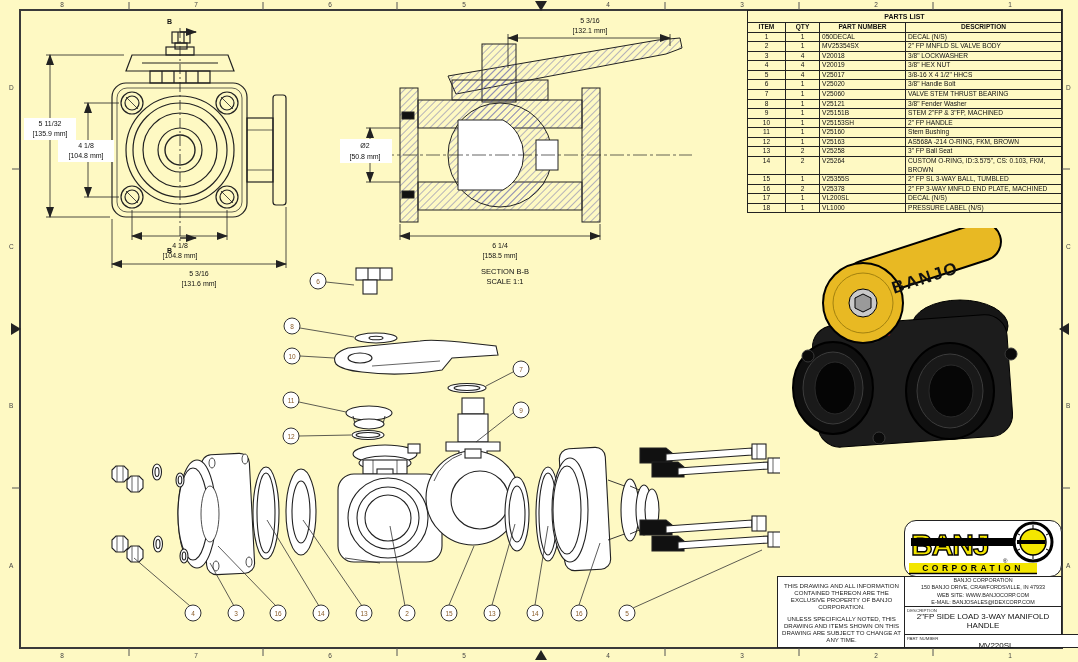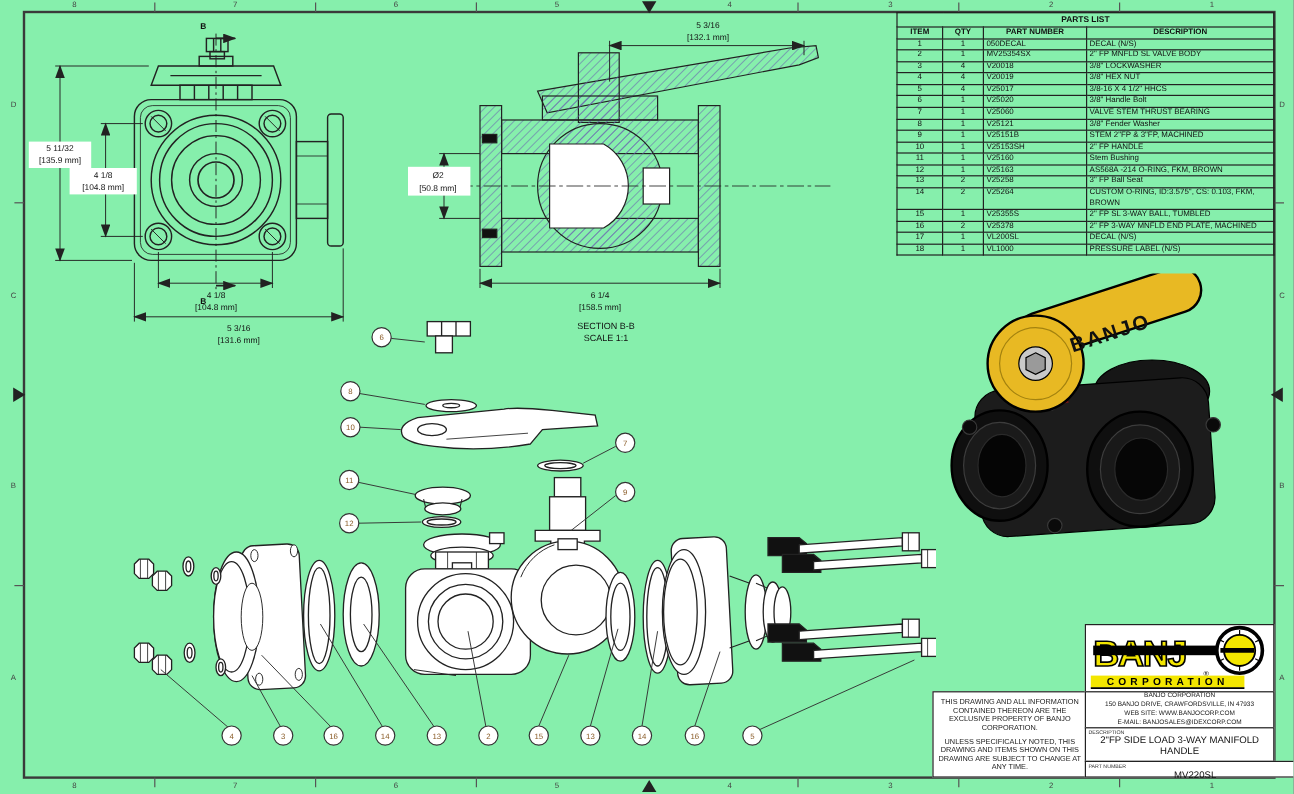--- a/index.html
+++ b/index.html
@@ -1,34 +1,34 @@
 <!DOCTYPE html>
 <html><head>
 <meta charset="utf-8">
 <style>
   html,body{margin:0;padding:0;background:#888;}
-  .sheet{position:relative;width:1078px;height:662px;background:#86efac;
+  .sheet{position:relative;width:1078px;height:662px;background:#fef9c3;
          font-family:"Liberation Sans",sans-serif;overflow:hidden;}
   .layer{position:absolute;}
   .zone{position:absolute;font-size:6.5px;color:#444;transform:translateX(-50%);}
   .zoneL{position:absolute;font-size:6.5px;color:#444;}
   
   .parts-table{position:absolute;left:747px;top:10px;width:315px;border-collapse:collapse;
                font-size:6.6px;line-height:1.3;color:#111;table-layout:fixed;}
   .parts-table td,.parts-table th{border:1px solid #222;padding:0 2px;vertical-align:top;
                overflow:hidden;white-space:normal;}
   .parts-table .title-row td{text-align:center;font-weight:bold;font-size:7px;padding:1px 0;}
   .parts-table th{text-align:center;font-weight:bold;}
   .w-item{width:38px;} .w-qty{width:34px;} .w-pn{width:86px;}
   .parts-table td.c0,.parts-table td.c1{text-align:center;}
   
   .tb-box{position:absolute;border:1.5px solid #222;background:#fff;box-sizing:border-box;}
   .notes{left:777px;top:576px;width:129px;height:72px;font-size:6.1px;text-align:center;
          color:#222;display:flex;flex-direction:column;justify-content:center;gap:5px;padding:2px;}
-  .logo-box{left:904px;top:520px;width:158px;height:57px;}
+  .logo-box{left:904px;top:520px;width:158px;height:57px;border-radius:12px;}
   .company{left:904px;top:576px;width:158px;height:31px;font-size:5.4px;text-align:center;
            color:#222;display:flex;flex-direction:column;justify-content:center;line-height:1.35;}
   .desc{left:904px;top:606px;width:158px;height:29px;}
   .pn{left:904px;top:634px;width:184px;height:14px;}
   .blk-label{position:absolute;left:2px;top:1px;font-size:4.4px;color:#333;}
   .blk-value{position:absolute;left:0;right:0;top:6px;text-align:center;font-size:8px;color:#111;}
   .blk-value.two{top:5px;line-height:1.15;}
   svg text{font-family:"Liberation Sans",sans-serif;}
   .dim{font-size:7px;fill:#111;}
   .cap{font-size:7.5px;fill:#111;}

